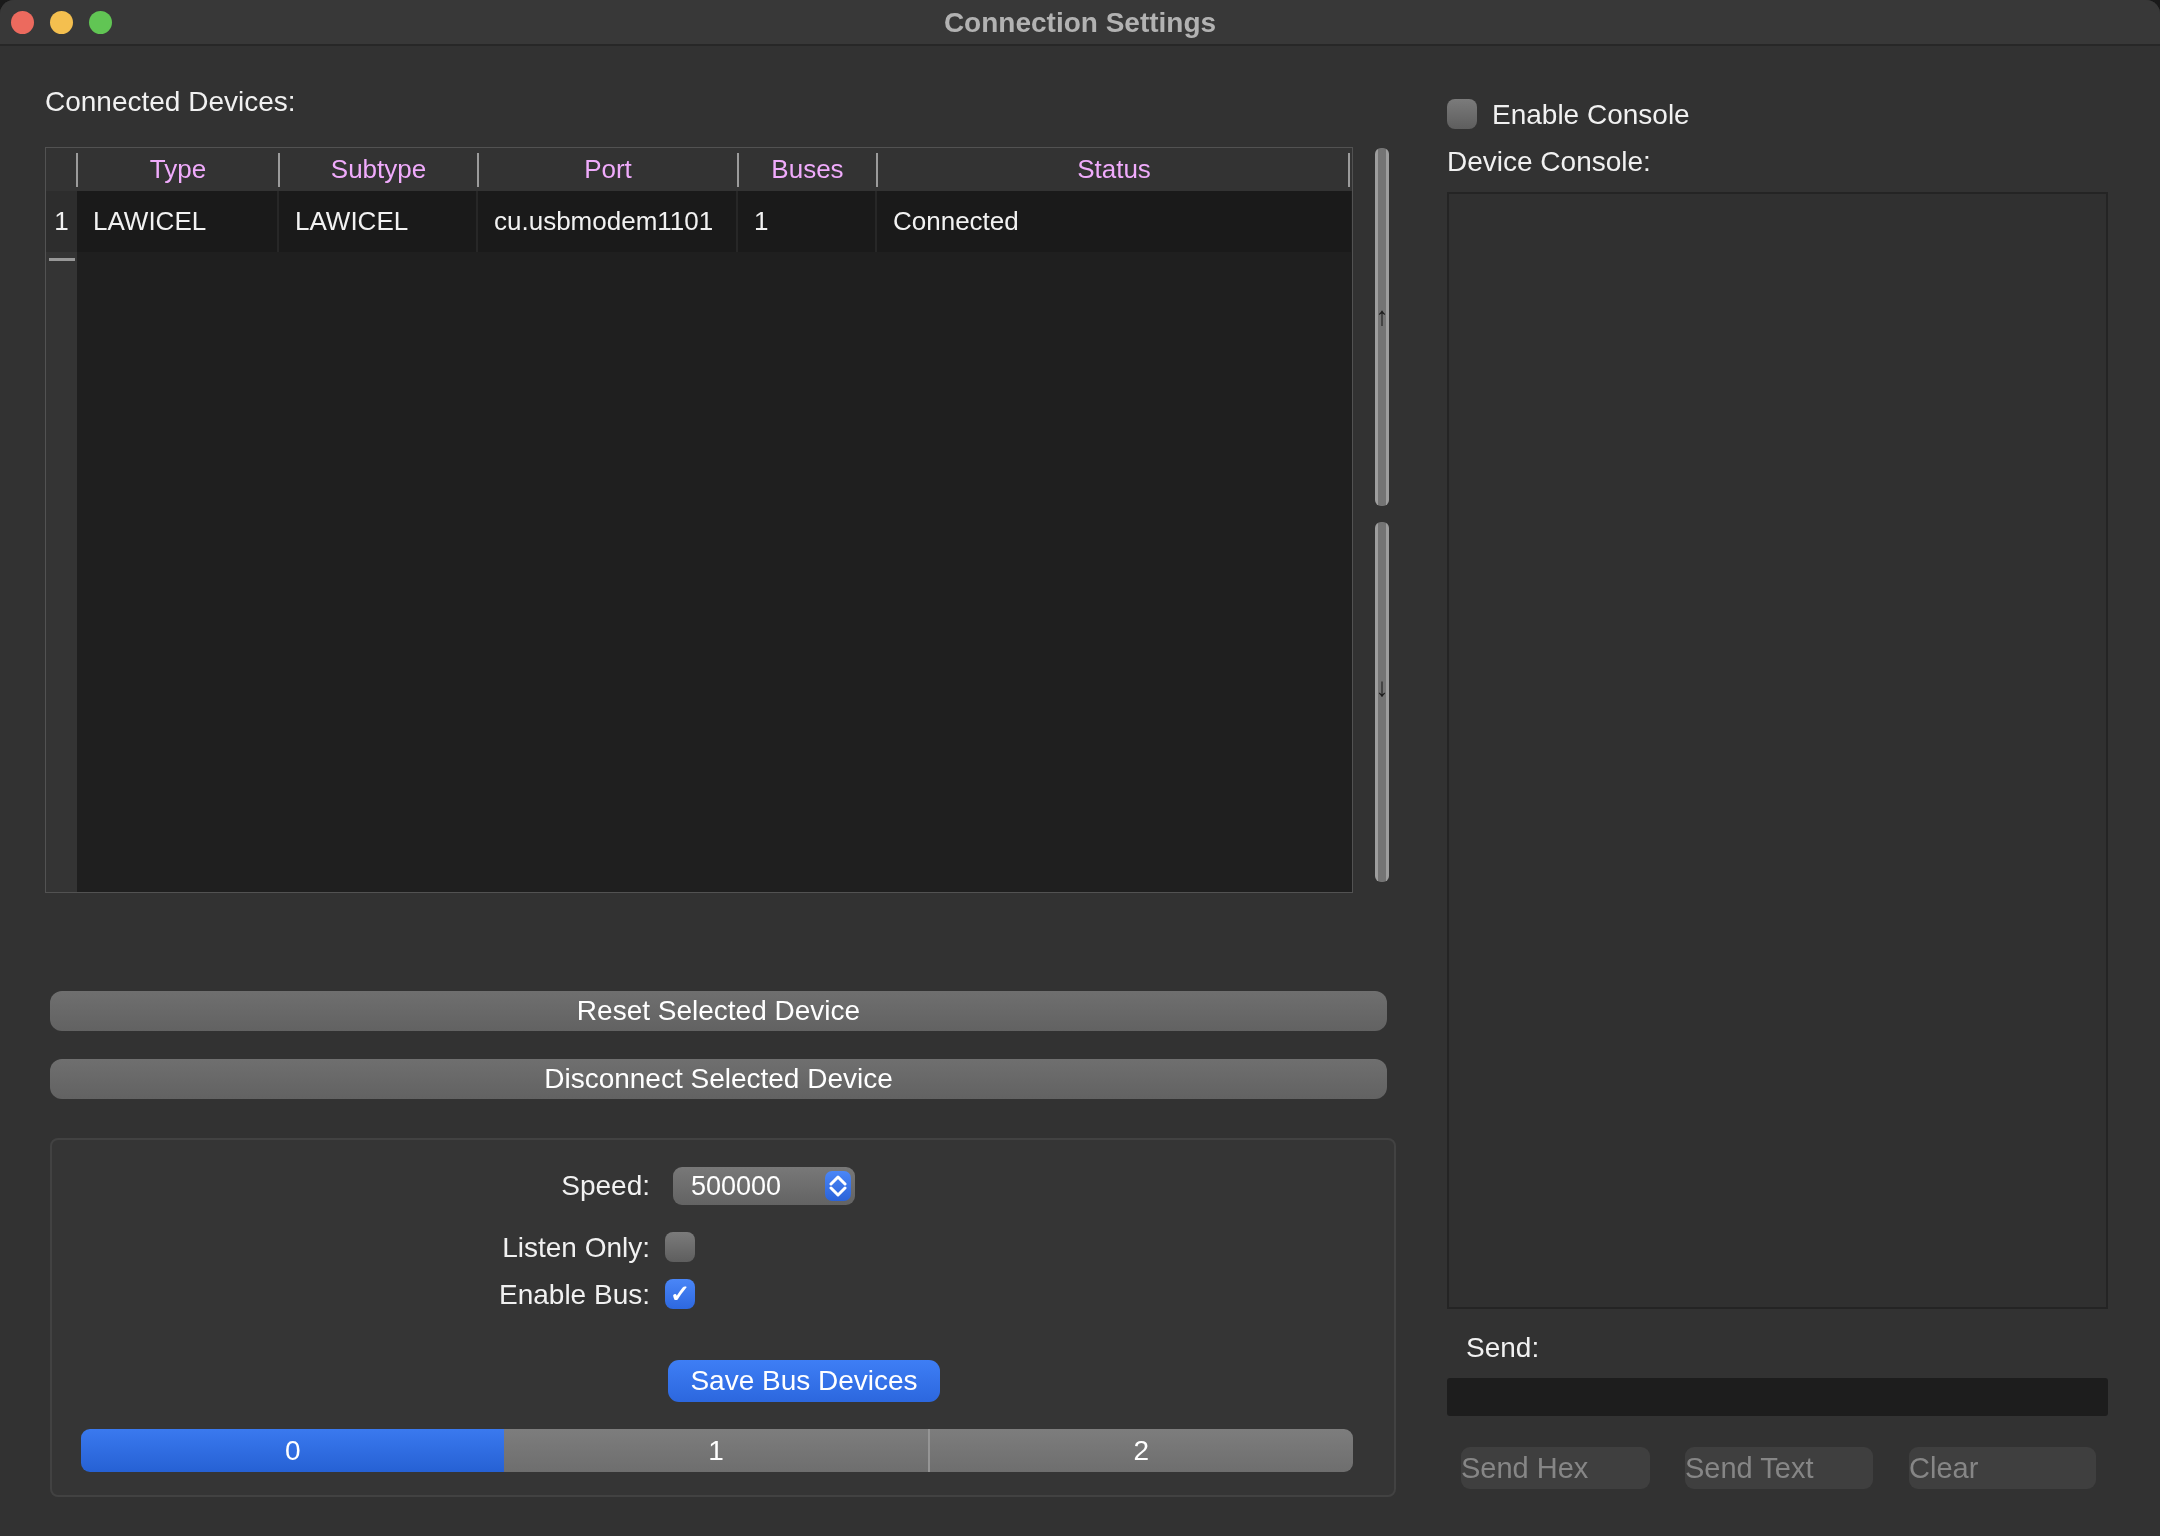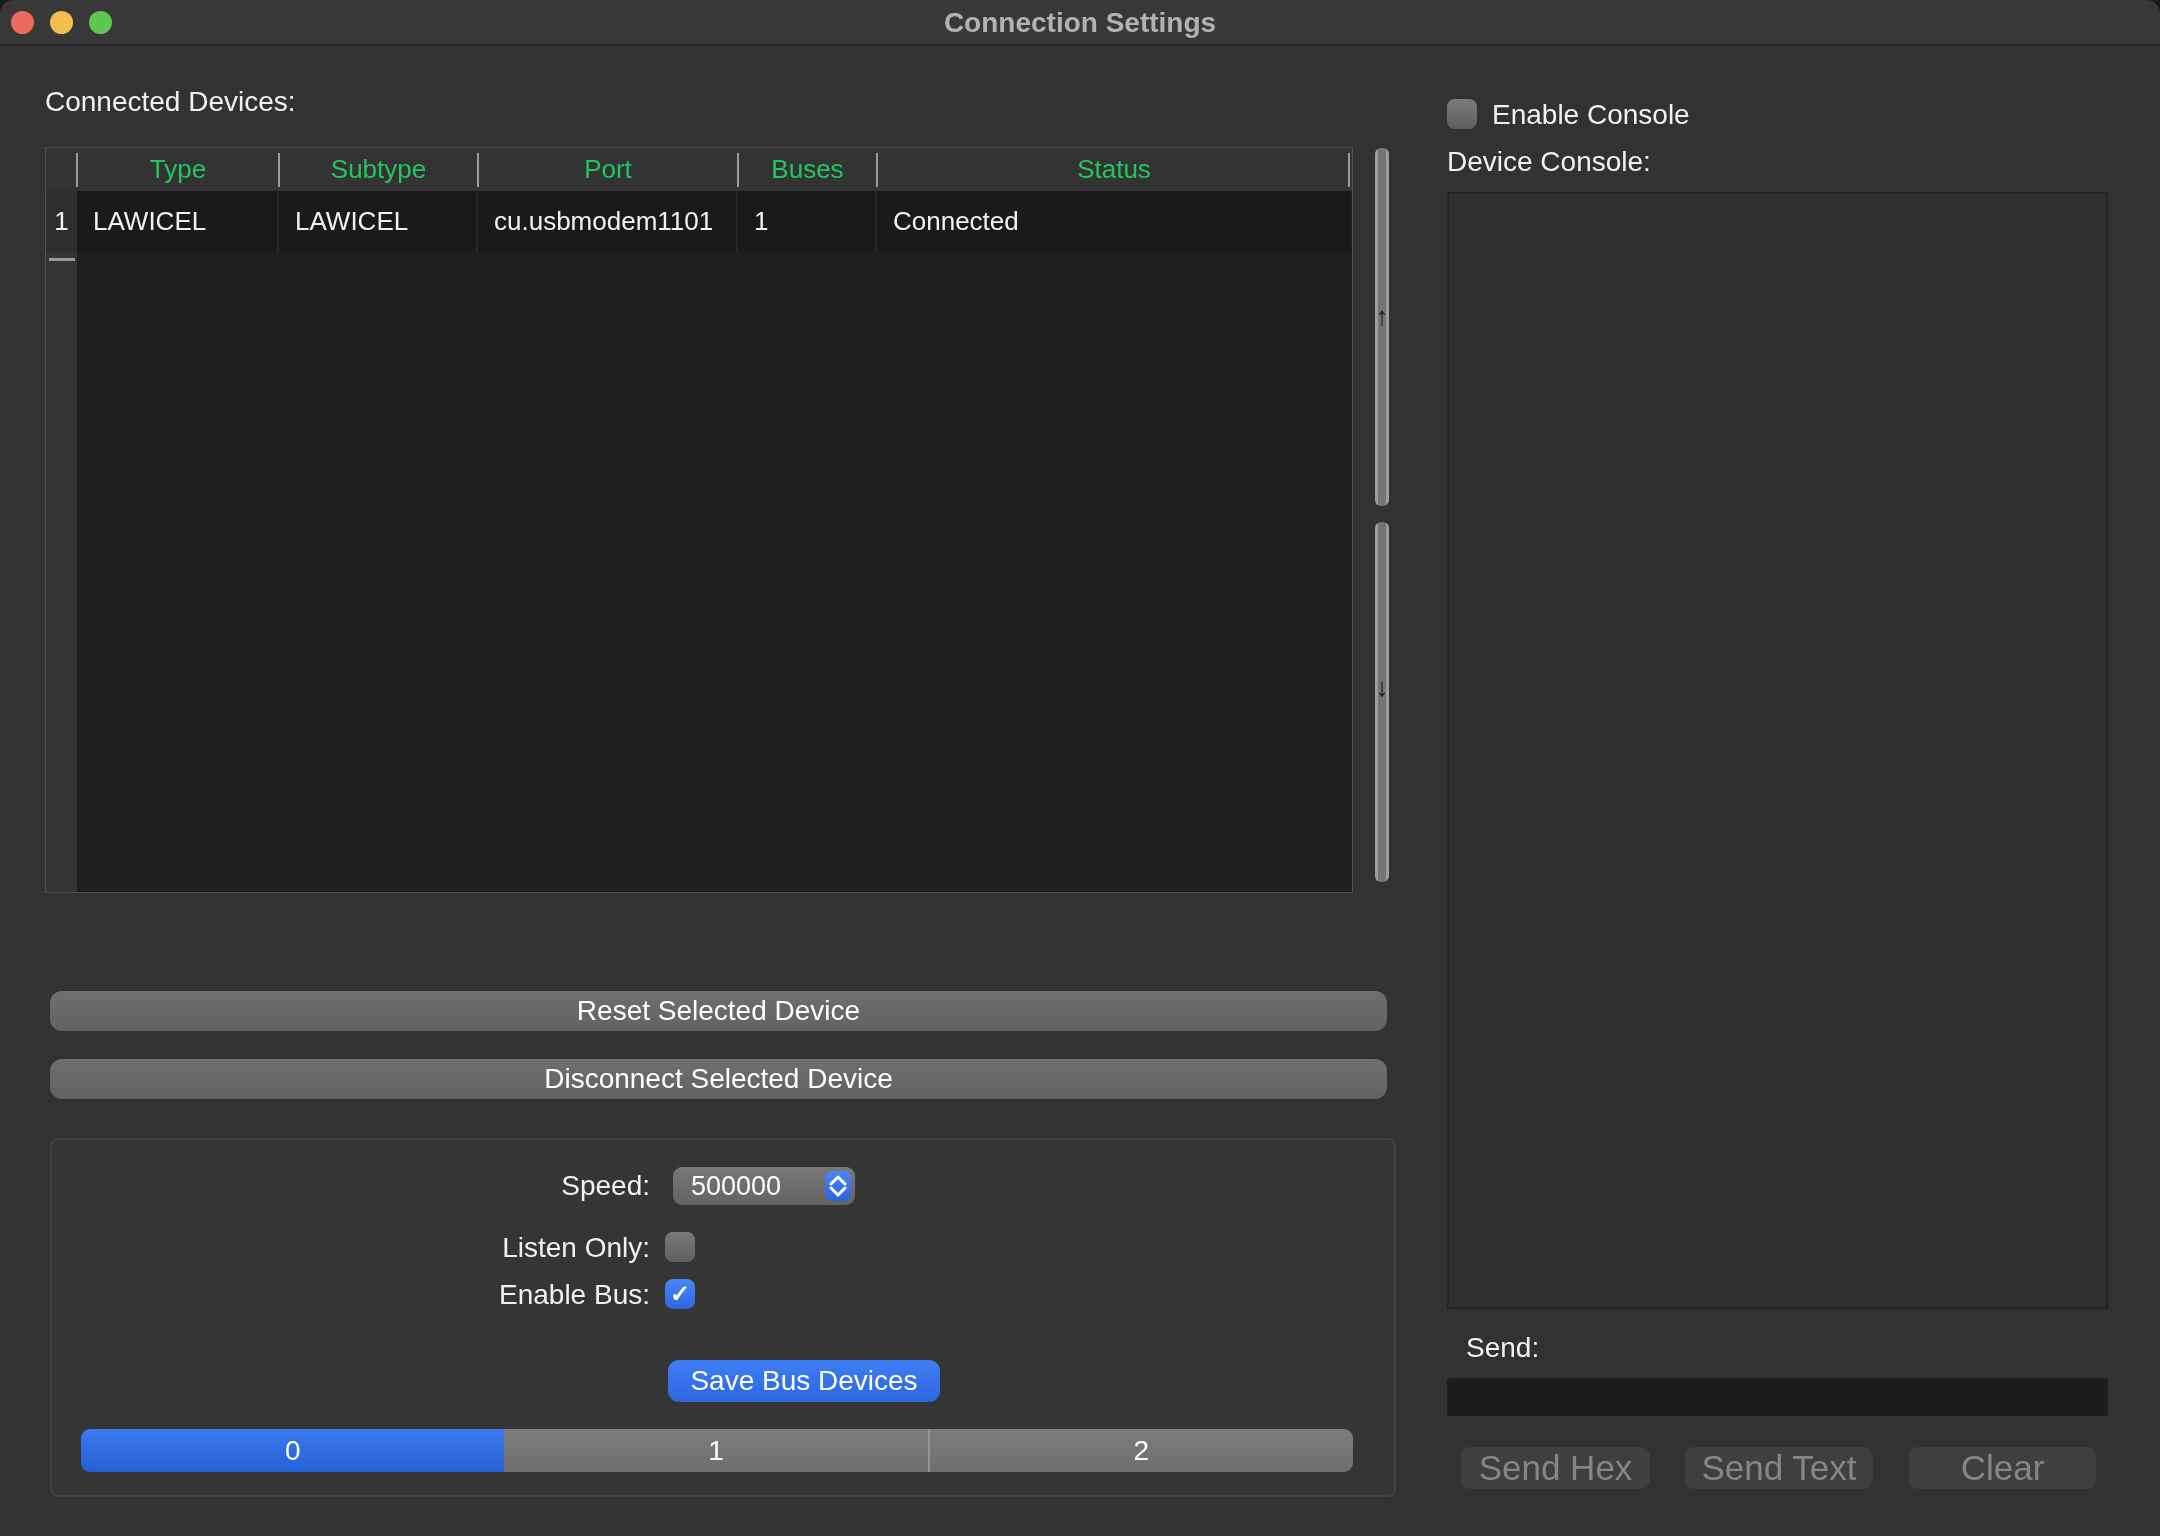--- a/index.html
+++ b/index.html
@@ -9,21 +9,21 @@
   .titlebar{position:absolute;left:0;top:0;width:2160px;height:46px;background:#383838;border-bottom:2px solid #272727;}
   .title{position:absolute;left:0;top:0;width:100%;height:46px;line-height:46px;text-align:center;color:#b2b2b2;font-size:28px;font-weight:700;}
   .light{position:absolute;top:11px;width:23px;height:23px;border-radius:50%;}
   .light.red{left:11px;background:#ec6a5e;}
   .light.yellow{left:50px;background:#f4bf4f;}
   .light.green{left:89px;background:#61c554;}
   .lbl{position:absolute;color:#f1f1f1;font-size:28px;}
   
   .tbl{position:absolute;left:45px;top:147px;width:1308px;height:746px;background:#1f1f1f;border:1px solid #525252;}
   .tbl-header{position:absolute;left:0;top:0;width:100%;height:43px;background:#333333;}
-  .hcell{position:absolute;top:0;height:43px;line-height:43px;text-align:center;color:#22c55e;font-size:26px;font-weight:500;}
+  .hcell{position:absolute;top:0;height:43px;line-height:43px;text-align:center;color:#f0abfc;font-size:26px;font-weight:500;}
   .hsep{position:absolute;top:5px;width:2px;height:34px;background:#9b9b9b;}
   .numcol{position:absolute;left:0;top:43px;width:31px;bottom:0;background:#343434;}
   .row{position:absolute;left:0;top:43px;width:100%;height:61px;}
   .numcell{position:absolute;left:0;top:0;width:31px;height:61px;background:#2d2d2d;color:#f2f2f2;font-size:26px;text-align:center;line-height:61px;}
   .dcell{position:absolute;top:0;height:61px;background:#1a1a1a;color:#f2f2f2;font-size:26px;line-height:61px;padding-left:16px;border-right:2px solid #272727;overflow:hidden;white-space:nowrap;}
   .rowmark{position:absolute;left:3px;top:110px;width:26px;height:3px;background:#989898;}
   
   .sbar-seg{position:absolute;left:1375px;width:14px;border-radius:6px;background:linear-gradient(90deg,#9d9d9d 0 3px,#747474 3px 11px,#9d9d9d 11px);}
   .sbar-arrow{position:absolute;width:14px;text-align:center;color:#1c1c1c;font-size:26px;line-height:26px;}
   
@@ -37,21 +37,21 @@
   .checkbox{position:absolute;width:30px;height:30px;border-radius:8px;background:linear-gradient(#7b7b7b,#5e5e5e);}
   .checkbox.checked{background:linear-gradient(#4a86f7,#2d68e0);color:#fff;text-align:center;line-height:30px;font-size:24px;font-weight:700;}
   .bluebtn{position:absolute;left:668px;top:1360px;width:272px;height:42px;border-radius:11px;background:linear-gradient(#3e7ef5,#2c67de);color:#fff;font-size:28px;font-weight:500;text-align:center;line-height:42px;}
   .segmented{position:absolute;left:81px;top:1429px;width:1272px;height:43px;border-radius:9px;overflow:hidden;display:flex;}
   .seg{flex:1;color:#fff;font-size:28px;text-align:center;line-height:43px;background:linear-gradient(#7d7d7d,#6e6e6e);}
   .seg.selected{background:linear-gradient(#3a79ef,#2661d4);}
   .seg.divided{border-left:2px solid #959595;}
   
   .consolebox{position:absolute;left:1447px;top:192px;width:661px;height:1117px;background:#303030;border:2px solid #242424;}
   .sendinput{position:absolute;left:1447px;top:1378px;width:661px;height:38px;background:#1d1d1d;border:none;border-radius:3px;color:#eee;font-size:26px;padding:0 10px;outline:none;}
-  .dbtn{position:absolute;top:1447px;height:42px;border-radius:9px;background:#3f3f3f;color:#868686;font-size:35px;text-align:center;line-height:42px;}
+  .dbtn{position:absolute;top:1447px;height:42px;border-radius:9px;background:#3f3f3f;color:#868686;font-size:29px;text-align:left;line-height:42px;}
 </style>
 </head>
 <body>
 
 <div class="window">
 
   <div class="titlebar">
     <span class="light red"></span>
     <span class="light yellow"></span>
     <span class="light green"></span>

